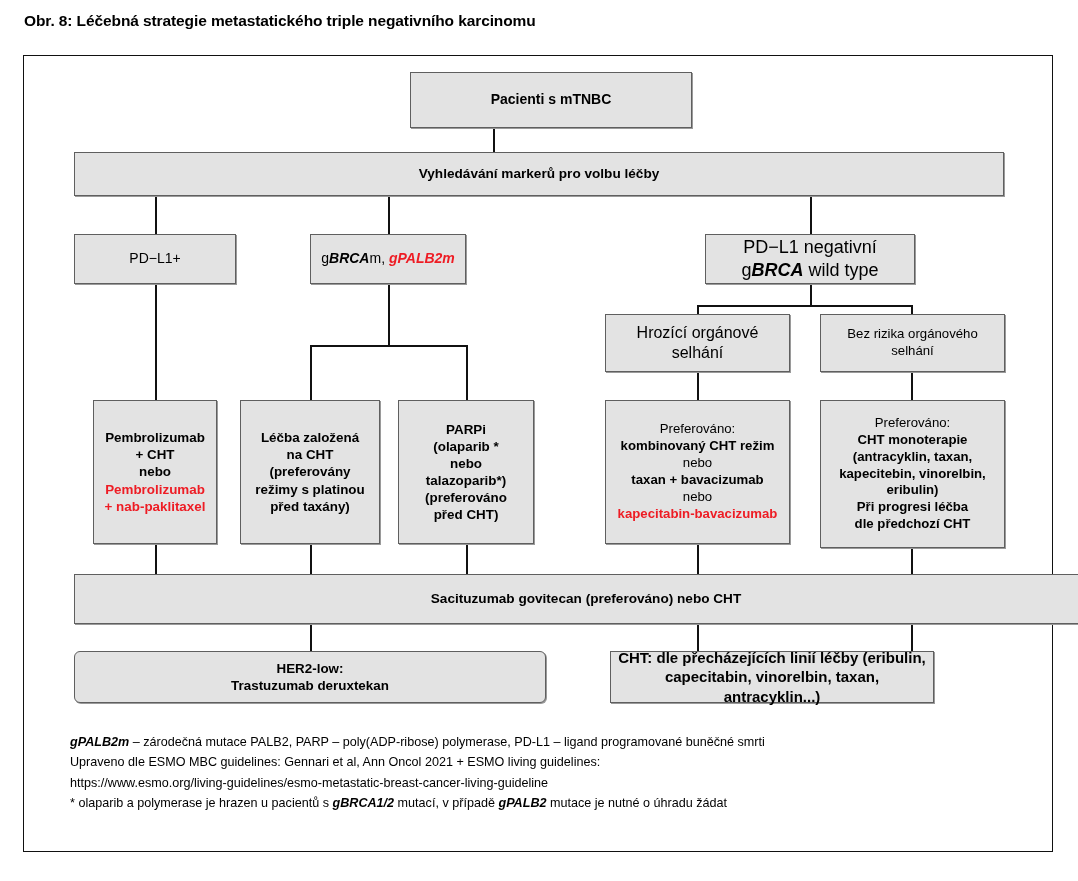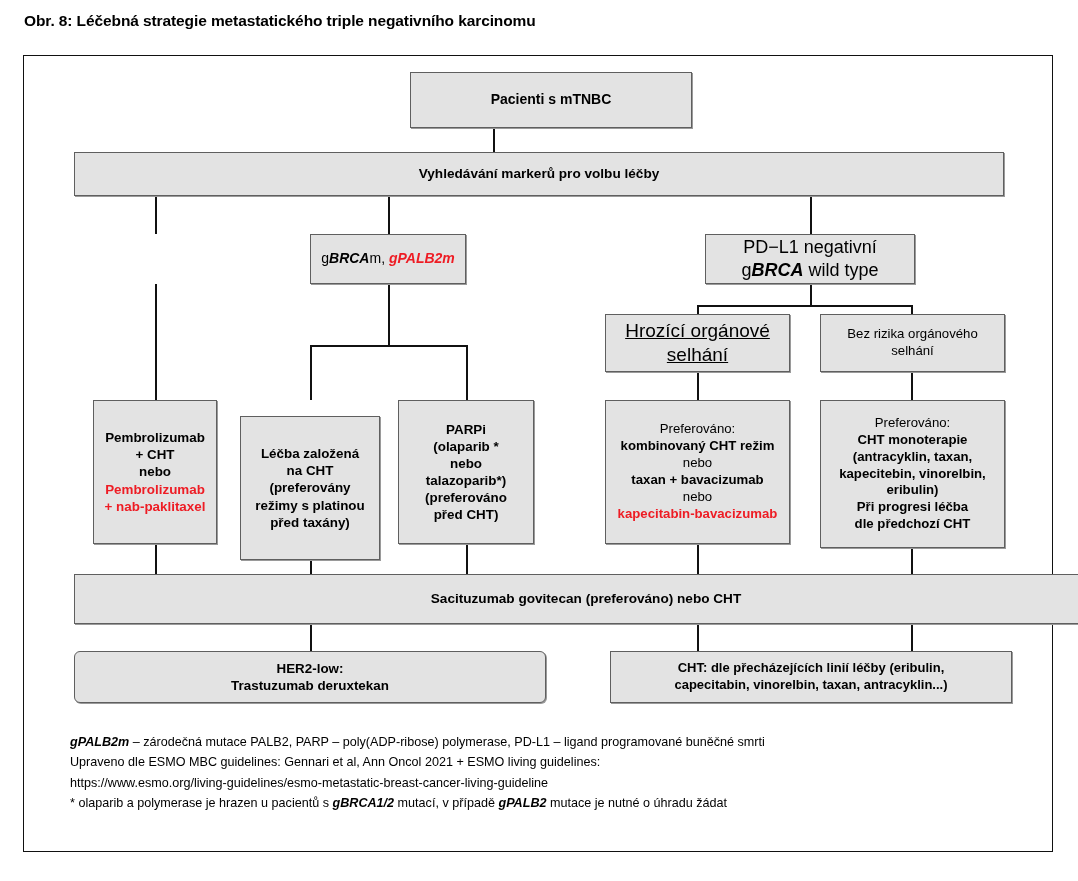--- a/index.html
+++ b/index.html
@@ -116,53 +116,56 @@
   <div class="line vline" style="left:911px; top:624px; height:27px;"></div>
 
   <div class="node" style="left:410px; top:72px; width:282px; height:56px; font-size:14px;">
     <div class="inner bold">Pacienti s mTNBC</div>
   </div>
 
   <div class="node" style="left:74px; top:152px; width:930px; height:44px; font-size:13.6px;">
     <div class="inner bold">Vyhledávání markerů pro volbu léčby</div>
   </div>
 
+  <div class="node" style="left:74px; top:234px; width:162px; height:50px; font-size:14px;">
+    <div class="inner">PD−L1+</div>
+  </div>
 
   <div class="node" style="left:310px; top:234px; width:156px; height:50px; font-size:14px;">
     <div class="inner"><span>g</span><span class="bold it">BRCA</span><span>m, </span><span class="red bold it">gPALB2m</span></div>
   </div>
 
   <div class="node" style="left:705px; top:234px; width:210px; height:50px; font-size:18px;">
     <div class="inner">
       <span>PD−L1 negativní</span><br>
       <span>g</span><span class="bold it">BRCA</span><span> wild type</span>
     </div>
   </div>
 
-  <div class="node" style="left:605px; top:314px; width:185px; height:58px; font-size:19px; white-space:pre-line;text-decoration:underline;">
+  <div class="node" style="left:605px; top:314px; width:185px; height:58px; font-size:16px; white-space:pre-line;">
     <div class="inner">Hrozící orgánové
 selhání</div>
   </div>
 
   <div class="node" style="left:820px; top:314px; width:185px; height:58px; font-size:13.2px; white-space:pre-line;">
     <div class="inner">Bez rizika orgánového
 selhání</div>
   </div>
 
   <div class="node" style="left:93px; top:400px; width:124px; height:144px; font-size:13.4px;">
     <div class="inner">
       <span class="bold" style="white-space:pre-line">Pembrolizumab
 + CHT
 nebo</span><br>
       <span class="red-b" style="white-space:pre-line">Pembrolizumab
 + nab-paklitaxel</span>
     </div>
   </div>
 
-  <div class="node" style="left:240px; top:416px; width:140px; height:144px; font-size:13.4px; white-space:pre-line;">
+  <div class="node" style="left:240px; top:400px; width:140px; height:144px; font-size:13.4px; white-space:pre-line;">
     <div class="inner bold">Léčba založená
 na CHT
 (preferovány
 režimy s platinou
 před taxány)</div>
   </div>
 
   <div class="node" style="left:398px; top:400px; width:136px; height:144px; font-size:13.4px; white-space:pre-line;">
     <div class="inner bold">PARPi
 (olaparib *
@@ -197,21 +200,21 @@
 
   <div class="node" style="left:74px; top:574px; width:1024px; height:50px; font-size:13.6px;">
     <div class="inner bold">Sacituzumab govitecan (preferováno) nebo CHT</div>
   </div>
 
   <div class="node" style="left:74px; top:651px; width:472px; height:52px; font-size:13.4px; white-space:pre-line;border-radius:6px;">
     <div class="inner bold">HER2-low:
 Trastuzumab deruxtekan</div>
   </div>
 
-  <div class="node" style="left:610px; top:651px; width:402px; height:52px; font-size:13px; white-space:pre-line;">
+  <div class="node" style="left:610px; top:651px; width:324px; height:52px; font-size:15px; white-space:pre-line;">
     <div class="inner bold">CHT: dle přecházejících linií léčby (eribulin,
 capecitabin, vinorelbin, taxan, antracyklin...)</div>
   </div>
 
 </div>
 
 <div id="footnotes">
   <div><span class="bold it">gPALB2m</span><span> – zárodečná mutace PALB2,  PARP – poly(ADP-ribose) polymerase, PD-L1 – ligand programované buněčné smrti</span></div>
   <div>Upraveno dle ESMO MBC guidelines: Gennari et al, Ann Oncol 2021 + ESMO living guidelines:</div>
   <div>https://www.esmo.org/living-guidelines/esmo-metastatic-breast-cancer-living-guideline</div>

